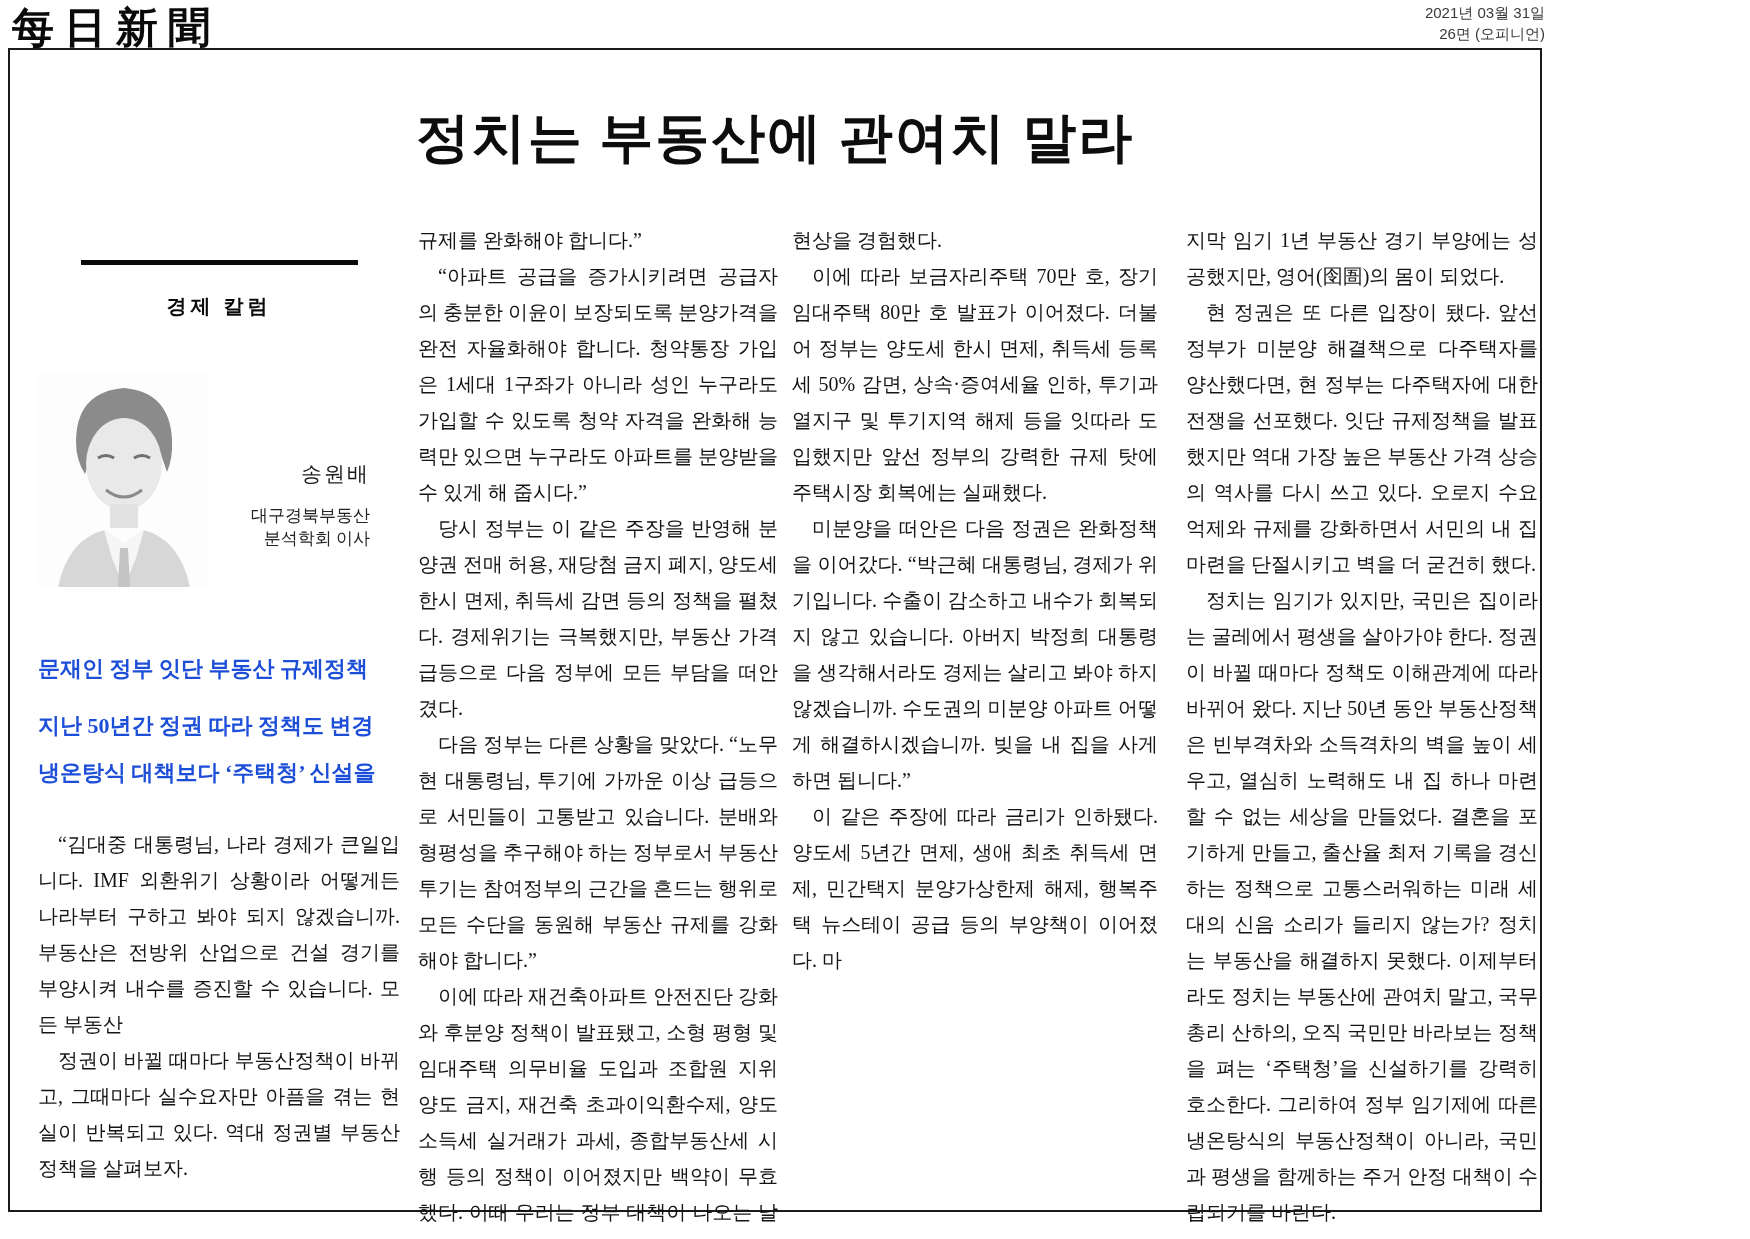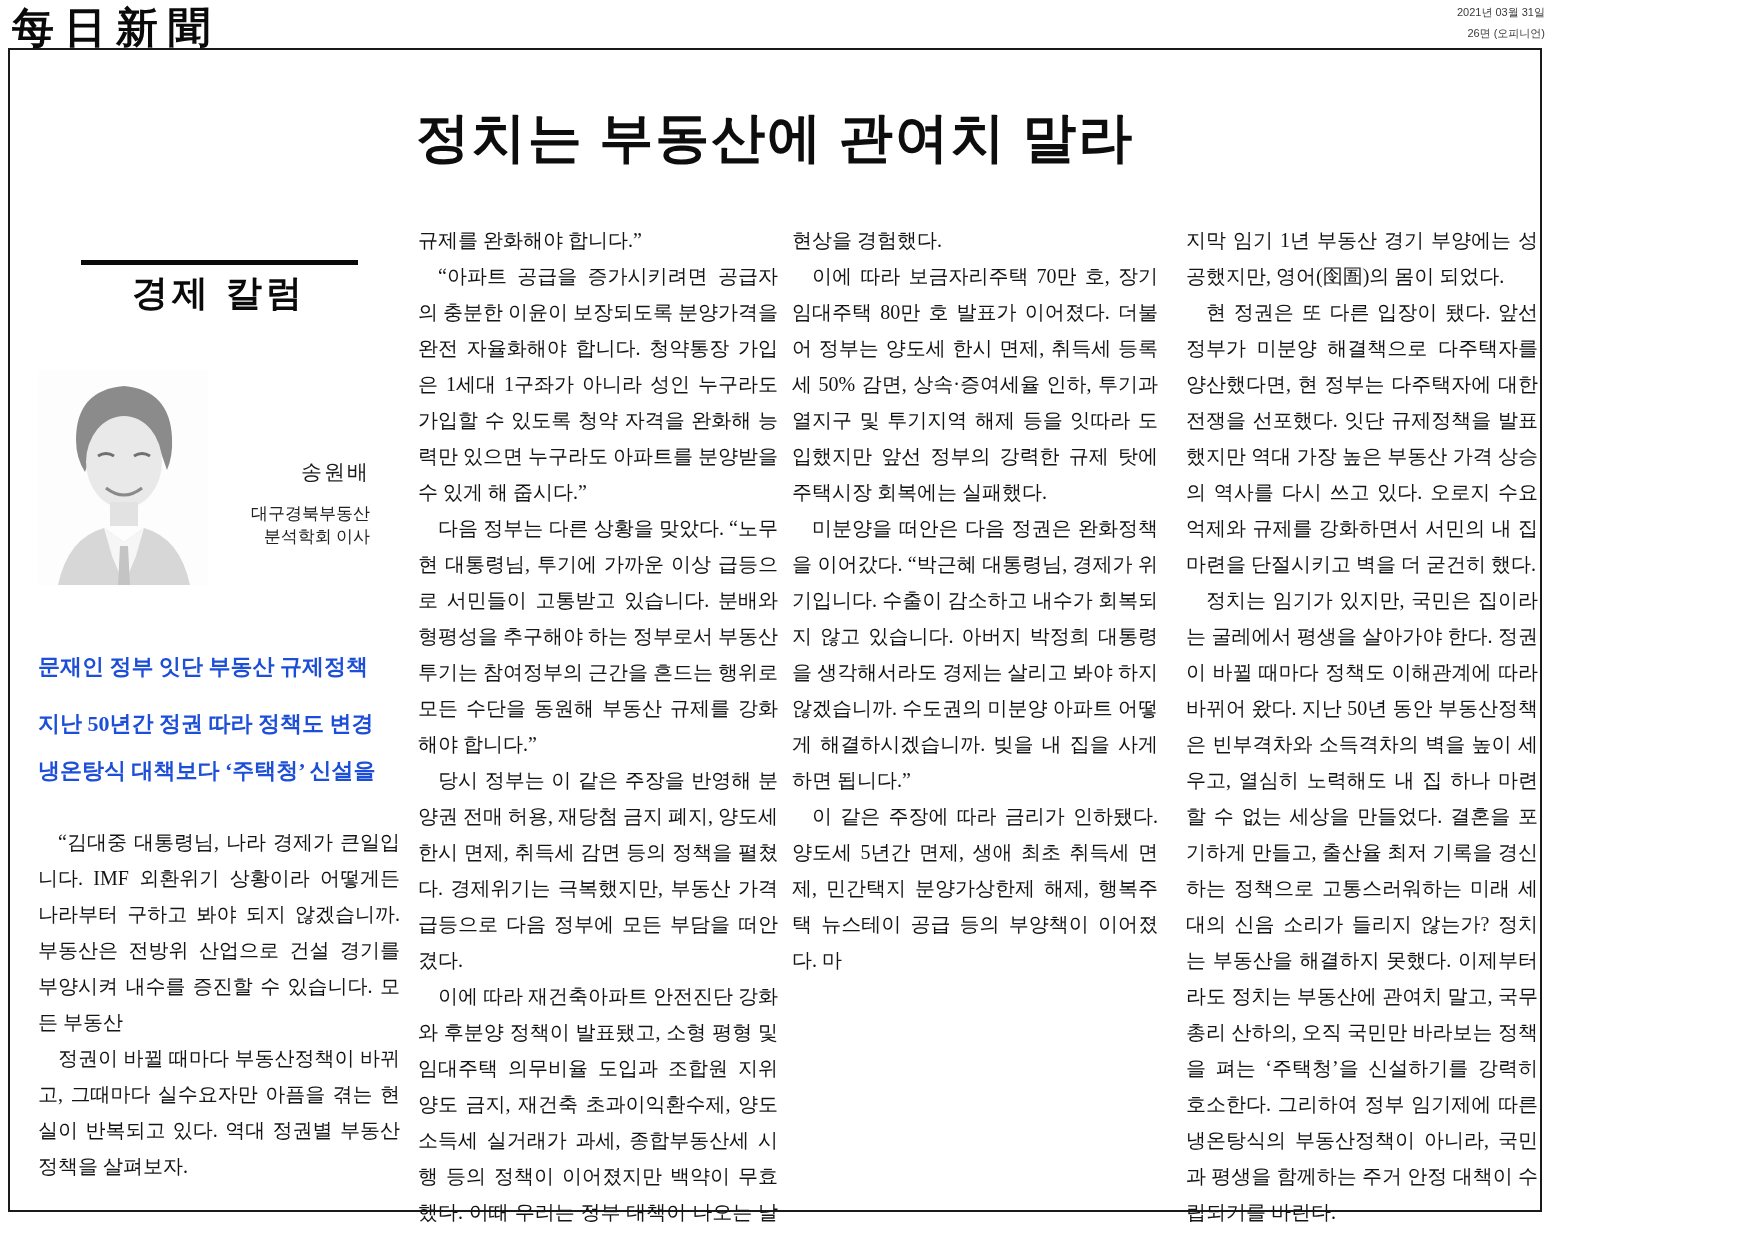--- a/index.html
+++ b/index.html
@@ -3,38 +3,38 @@
 <meta charset="utf-8">
 <style>
   html,body{margin:0;padding:0;background:#ffffff;}
   .page{position:relative;width:1750px;height:1239px;background:#ffffff;color:#111;
         font-family:"Liberation Serif","DejaVu Serif",serif;overflow:hidden;border-radius:30px;}
 
   
   .masthead-logo{position:absolute;left:12px;top:0px;font-size:42px;font-weight:bold;
         letter-spacing:10px;font-family:"Liberation Serif","DejaVu Serif",serif;color:#0a0a0a;}
   .date-block{position:absolute;right:205px;top:2px;text-align:right;
-        font-family:"Liberation Sans","DejaVu Sans",sans-serif;font-size:11px;line-height:21px;color:#3a3a3a;}
+        font-family:"Liberation Sans","DejaVu Sans",sans-serif;font-size:15px;line-height:21px;color:#3a3a3a;}
 
   
   .article-box{position:absolute;left:8px;top:48px;width:1530px;height:1160px;
         border:2px solid #1a1a1a;background:#fff;}
 
   .headline{position:absolute;left:0;top:52px;width:100%;margin:0;text-align:center;
         font-size:54px;font-weight:bold;letter-spacing:2px;color:#0d0d0d;}
 
   .col{position:absolute;top:172px;}
   .col1{left:28px;width:362px;top:180px;}
   .col2{left:408px;width:360px;}
   .col3{left:782px;width:366px;}
   .col4{left:1176px;width:352px;}
 
   .col-rule{width:277px;height:5px;background:#0a0a0a;margin:30px auto 0 auto;}
-  .col-label{margin-top:4px;text-align:center;font-size:36px;font-weight:bold;
-        font-family:Liberation Sans, sans-serif;letter-spacing:4px;color:#0a0a0a;}
+  .col-label{margin-top:28px;text-align:center;font-size:20px;font-weight:bold;
+        font-family:Liberation Serif, serif;letter-spacing:4px;color:#0a0a0a;}
 
   .author-row{margin-top:52px;display:flex;align-items:flex-start;}
   .photo{width:170px;height:215px;flex:0 0 170px;}
   .author-info{margin-left:12px;margin-top:88px;text-align:right;width:150px;}
   .author-name{font-size:21px;color:#1a1a1a;letter-spacing:2px;}
   .author-title{margin-top:16px;font-size:17px;line-height:23px;color:#222;}
 
   .deck{margin-top:58px;font-size:22px;font-weight:bold;line-height:47px;color:#1d4ed8;}
   .deck-line{white-space:nowrap;}
   .deck-gap{margin-top:10px;}
@@ -96,22 +96,22 @@
 
       <div class="body-text" id="col-0">
           <p class="indent">“김대중 대통령님, 나라 경제가 큰일입니다. IMF 외환위기 상황이라 어떻게든 나라부터 구하고 봐야 되지 않겠습니까. 부동산은 전방위 산업으로 건설 경기를 부양시켜 내수를 증진할 수 있습니다. 모든 부동산</p>
           <p class="indent">정권이 바뀔 때마다 부동산정책이 바뀌고, 그때마다 실수요자만 아픔을 겪는 현실이 반복되고 있다. 역대 정권별 부동산정책을 살펴보자.</p>
         </div>
     </div>
 
     <div class="col col2 body-text" id="col-1">
         <p class="">규제를 완화해야 합니다.”</p>
         <p class="indent">“아파트 공급을 증가시키려면 공급자의 충분한 이윤이 보장되도록 분양가격을 완전 자율화해야 합니다. 청약통장 가입은 1세대 1구좌가 아니라 성인 누구라도 가입할 수 있도록 청약 자격을 완화해 능력만 있으면 누구라도 아파트를 분양받을 수 있게 해 줍시다.”</p>
+        <p class="indent">당시 정부는 이 같은 주장을 반영해 분양권 전매 허용, 재당첨 금지 폐지, 양도세 한시 면제, 취득세 감면 등의 정책을 펼쳤다. 경제위기는 극복했지만, 부동산 가격 급등으로 다음 정부에 모든 부담을 떠안겼다.</p>
         <p class="indent">다음 정부는 다른 상황을 맞았다. “노무현 대통령님, 투기에 가까운 이상 급등으로 서민들이 고통받고 있습니다. 분배와 형평성을 추구해야 하는 정부로서 부동산 투기는 참여정부의 근간을 흔드는 행위로 모든 수단을 동원해 부동산 규제를 강화해야 합니다.”</p>
-        <p class="indent">당시 정부는 이 같은 주장을 반영해 분양권 전매 허용, 재당첨 금지 폐지, 양도세 한시 면제, 취득세 감면 등의 정책을 펼쳤다. 경제위기는 극복했지만, 부동산 가격 급등으로 다음 정부에 모든 부담을 떠안겼다.</p>
         <p class="indent">이에 따라 재건축아파트 안전진단 강화와 후분양 정책이 발표됐고, 소형 평형 및 임대주택 의무비율 도입과 조합원 지위 양도 금지, 재건축 초과이익환수제, 양도소득세 실거래가 과세, 종합부동산세 시행 등의 정책이 이어졌지만 백약이 무효했다. 이때 우리는 정부 대책이 나오는 날을 기점으로 오히려 부동산 가격이 더 상승하는 기이한</p>
       </div>
     <div class="col col3 body-text" id="col-2">
         <p class="">현상을 경험했다.</p>
         <p class="indent">이에 따라 보금자리주택 70만 호, 장기임대주택 80만 호 발표가 이어졌다. 더불어 정부는 양도세 한시 면제, 취득세 등록세 50% 감면, 상속·증여세율 인하, 투기과열지구 및 투기지역 해제 등을 잇따라 도입했지만 앞선 정부의 강력한 규제 탓에 주택시장 회복에는 실패했다.</p>
         <p class="indent">미분양을 떠안은 다음 정권은 완화정책을 이어갔다. “박근혜 대통령님, 경제가 위기입니다. 수출이 감소하고 내수가 회복되지 않고 있습니다. 아버지 박정희 대통령을 생각해서라도 경제는 살리고 봐야 하지 않겠습니까. 수도권의 미분양 아파트 어떻게 해결하시겠습니까. 빚을 내 집을 사게 하면 됩니다.”</p>
         <p class="indent">이 같은 주장에 따라 금리가 인하됐다. 양도세 5년간 면제, 생애 최초 취득세 면제, 민간택지 분양가상한제 해제, 행복주택 뉴스테이 공급 등의 부양책이 이어졌다. 마</p>
       </div>
     <div class="col col4 body-text" id="col-3">
         <p class="">지막 임기 1년 부동산 경기 부양에는 성공했지만, 영어(囹圄)의 몸이 되었다.</p>

